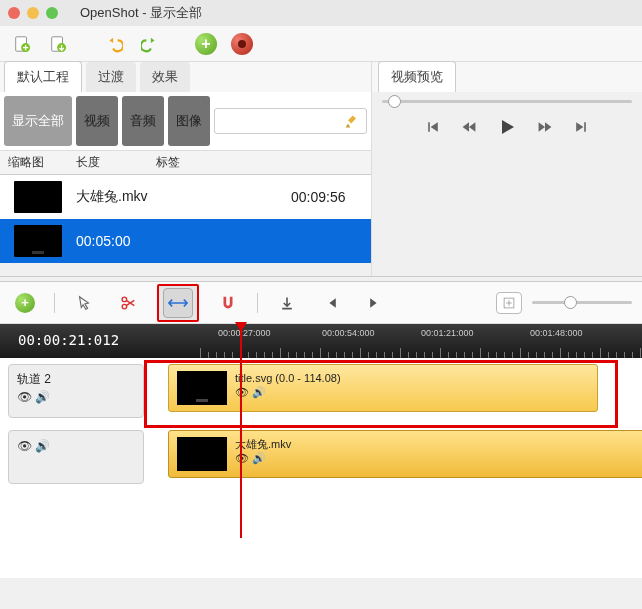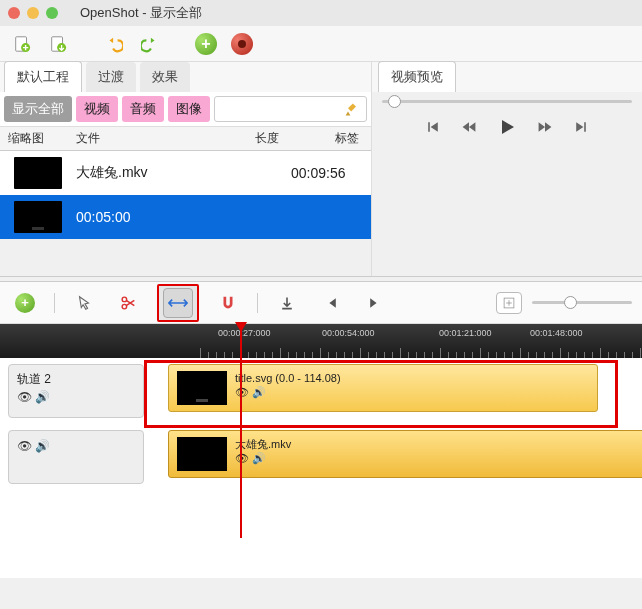--- a/index.html
+++ b/index.html
@@ -11,23 +11,23 @@
   .tool-btn { width: 28px; height: 28px; display: flex; align-items: center; justify-content: center; border-radius: 4px; cursor: pointer; }
   .tool-btn svg { width: 18px; height: 18px; }
   .circle { width: 22px; height: 22px; border-radius: 50%; display:flex;align-items:center;justify-content:center; }
   .sep { width: 12px; }
   .main { display: flex; height: 214px; }
   .left { width: 372px; display: flex; flex-direction: column; border-right: 1px solid #ddd; }
   .tabs { display: flex; height: 30px; align-items:flex-end; gap:4px; padding-left: 4px; background:#f7f7f7;}
   .tab { padding: 6px 12px; font-size: 13px; color:#444; background:#e9e9e9; border-radius: 4px 4px 0 0; cursor:pointer; }
   .tab.active { background: #fff; border: 1px solid #ccc; border-bottom: none; }
   .filterbar { display:flex; align-items:center; padding: 4px; gap:4px; background:#fff; border-bottom:1px solid #ddd;}
-  .fbtn { padding: 4px 8px; font-size:13px; border-radius:3px; cursor:pointer; }
+  .fbtn { padding: 16px 8px; font-size:13px; border-radius:3px; cursor:pointer; }
   .fbtn.sel { background:#9e9e9e; color:#fff; }
-  .fbtn.norm { background:#f9a8d4; }
+  .fbtn.norm { background:#737373; }
   .searchbox { flex:1; border:1px solid #ccc; border-radius:3px; height:26px; display:flex; align-items:center; justify-content:flex-end; padding-right:6px; background:#fff;}
   .table-head { display:flex; height:24px; align-items:center; background:#f4f4f4; border-bottom:1px solid #ccc; font-size:12px; color:#333;}
   .th1 { width: 76px; padding-left:8px;}
   .th2 { flex:1; }
   .th3 { width:80px; }
   .th4 { width:36px; }
   .trow { display:flex; align-items:center; height:44px; padding:4px 0; background:#fff;}
   .trow.sel { background:#0a6cdc; color:#fff; }
   .thumb { width:48px; height:32px; background:#000; margin:0 14px; border-radius:1px; display:flex;align-items:flex-end;justify-content:center;}
   .thumb .mark { width:12px; height:3px; background:#333; margin-bottom:3px;}
@@ -144,21 +144,20 @@
       <div class="fbtn norm">图像</div>
       <div class="searchbox">
         <svg width="16" height="16" viewBox="0 0 20 20">
             <path d="M11 3l4 4-6 6-4-4z" fill="#e8b23a"></path>
             <path d="M5 13l-3 5h6z" fill="#caa030"></path>
           </svg>
       </div>
     </div>
     <div class="table-head">
       <div class="th1">缩略图</div>
-      <div class="th2">文件</div>
       <div class="th3">长度</div>
       <div class="th4">标签</div>
     </div>
 
     <div class="trow">
       <div class="thumb"></div>
       <div class="tname">大雄兔.mkv</div>
       <div class="tlen">00:09:56</div>
     </div>
     <div class="trow sel">
@@ -255,23 +254,24 @@
           <path d="M10 6v8M6 10h8" stroke="#888"></path>
         </svg>
     </div>
     <div class="zoom-track">
         <div class="zoom-knob" style="left:32px"></div>
       </div>
   </div>
 </div>
 
 <div class="ruler">
+  <div class="tcode">00:00:21:012</div>
   <div class="rmark" style="left:218px">00:00:27:000</div>
   <div class="rmark" style="left:322px">00:00:54:000</div>
-  <div class="rmark" style="left:439px">00:01:21:000</div>
+  <div class="rmark" style="left:421px">00:01:21:000</div>
   <div class="rmark" style="left:530px">00:01:48:000</div>
   <div class="ticks" id="ticks">
       <div class="tick big" style="left: 0px;"></div>
       <div class="tick" style="left: 8px;"></div>
       <div class="tick" style="left: 16px;"></div>
       <div class="tick" style="left: 24px;"></div>
       <div class="tick" style="left: 32px;"></div>
       <div class="tick big" style="left: 40px;"></div>
       <div class="tick" style="left: 48px;"></div>
       <div class="tick" style="left: 56px;"></div>

